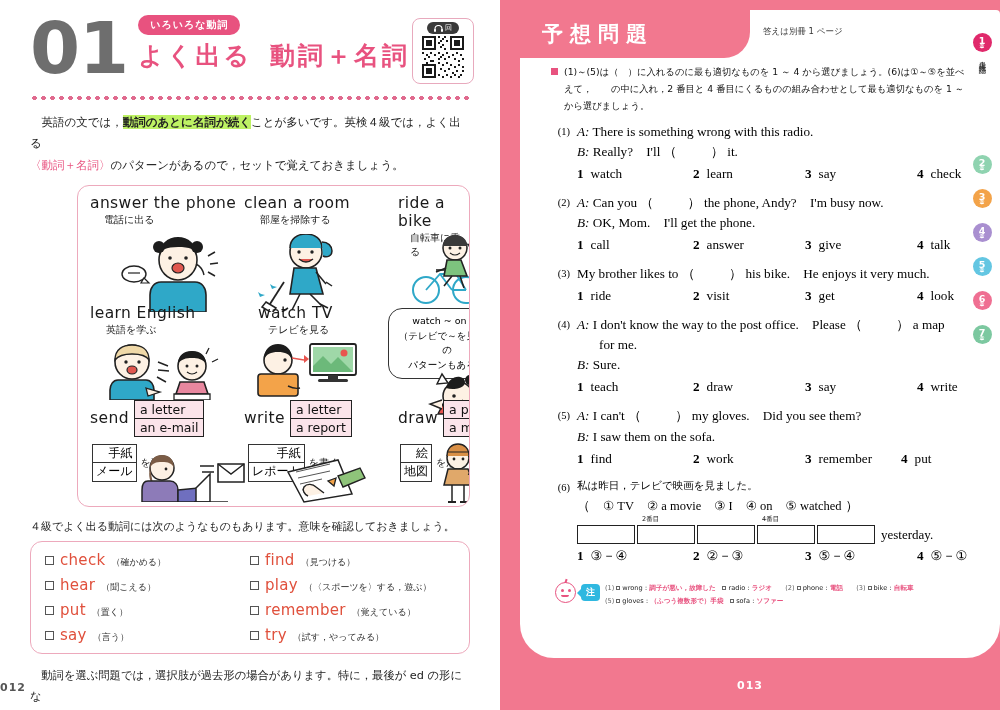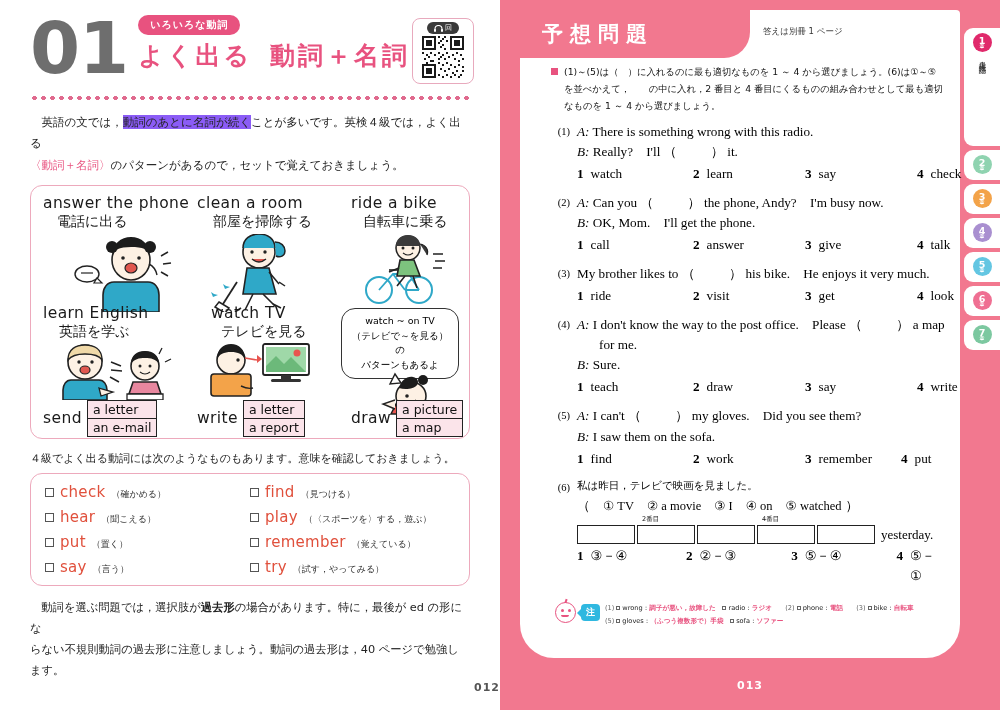--- a/index.html
+++ b/index.html
@@ -55,35 +55,36 @@
   .dotline {
     height: 8px; margin: 2px 0 10px 0;
     background-image: radial-gradient(circle, #e06a8e 2.2px, transparent 2.4px);
     background-size: 9px 8px; background-repeat: repeat-x;
   }
   .intro {
     font-family: "DejaVu Sans", sans-serif;
     font-size: 11.5px; line-height: 1.85; color: #222; text-indent: 1em;
     margin-bottom: 9px;
   }
-  .mk { background: #8b5cf6; font-weight: 400; }
+  .mk { background: #bef264; font-weight: 700; }
   .pk { color: #e8527f; }
 
   
   .illus {
     border: 1.6px solid #eda9bc; border-radius: 12px;
-    height: 254px; position: relative; background: #fff;
+    height: 322px; position: relative; background: #fff;
     overflow: hidden;
+    margin-left: 47px;
   }
   .cell { position: absolute; }
   .en {
     font-family: "DejaVu Sans", sans-serif;
     font-size: 15.5px; color: #1a1a1a; font-weight: 400; letter-spacing: .4px;
   }
-  .jp { font-family: "DejaVu Sans", sans-serif; font-size: 14px; color: #1a1a1a; margin-top: 1px; }
+  .jp { font-family: "DejaVu Sans", sans-serif; font-size: 10px; color: #1a1a1a; margin-top: 1px; }
   .boxset { display: inline-block; border: 1.6px solid #222; background: #fbe4ea; vertical-align: middle; }
   .boxset div {
     font-family: "DejaVu Sans", sans-serif; font-size: 12.5px;
     padding: 1px 5px; color: #111; white-space: nowrap;
   }
   .boxset div + div { border-top: 1.6px solid #222; }
   .minibox { display: inline-block; border: 1.2px solid #333; font-size: 12px;
     font-family: "DejaVu Sans", sans-serif; line-height: 1.45; text-align: right; }
   .minibox span { display: block; padding: 0 3px; }
   .minibox span + span { border-top: 1.1px solid #333; }
@@ -104,31 +105,31 @@
     display: grid; grid-template-columns: 1fr 1fr; row-gap: 7px;
   }
   .vitem { display: flex; align-items: baseline; gap: 6px; }
   .chk { width: 9px; height: 9px; border: 1.3px solid #555; display: inline-block; flex: none; }
   .vword { font-family: "DejaVu Sans", sans-serif; font-size: 15px; color: #e0503c; letter-spacing: .3px; }
   .vmean { font-family: "DejaVu Sans", sans-serif; font-size: 9px; color: #333; }
   .footnote-l {
     font-family: "DejaVu Sans", sans-serif; font-size: 11.3px;
     line-height: 1.85; color: #222; text-indent: 1em; margin-top: 12px;
   }
-  .bold { font-weight: 700; }
+  .bold { font-weight: 400; }
   .pgnum-l {
-    position: absolute; bottom: 16px; left: 0; right: 0; text-align: right;
+    position: absolute; bottom: 16px; left: 0; right: 0; text-align: left;
     font-family: "DejaVu Sans", sans-serif; font-size: 11px;
     font-weight: 700; color: #555; letter-spacing: 1px;
   }
 
   
   .page-right { position: relative; width: 500px; height: 710px; background: #f2788f; }
   .rp-inner {
-    position: absolute; left: 20px; top: 10px; width: 440px; height: 648px;
+    position: absolute; left: 20px; top: 10px; width: 480px; height: 648px;
     background: #fff; border-radius: 4px 4px 34px 34px;
   }
   .yoso-wrap { position: relative; height: 48px; }
   .yoso-tab {
     position: absolute; left: 0; top: 0; height: 48px; width: 230px;
     background: #f2788f; border-bottom-right-radius: 26px;
     display: flex; align-items: center;
   }
   .yoso-title {
     font-family: "DejaVu Sans", sans-serif; color: #fff; font-size: 21px;

